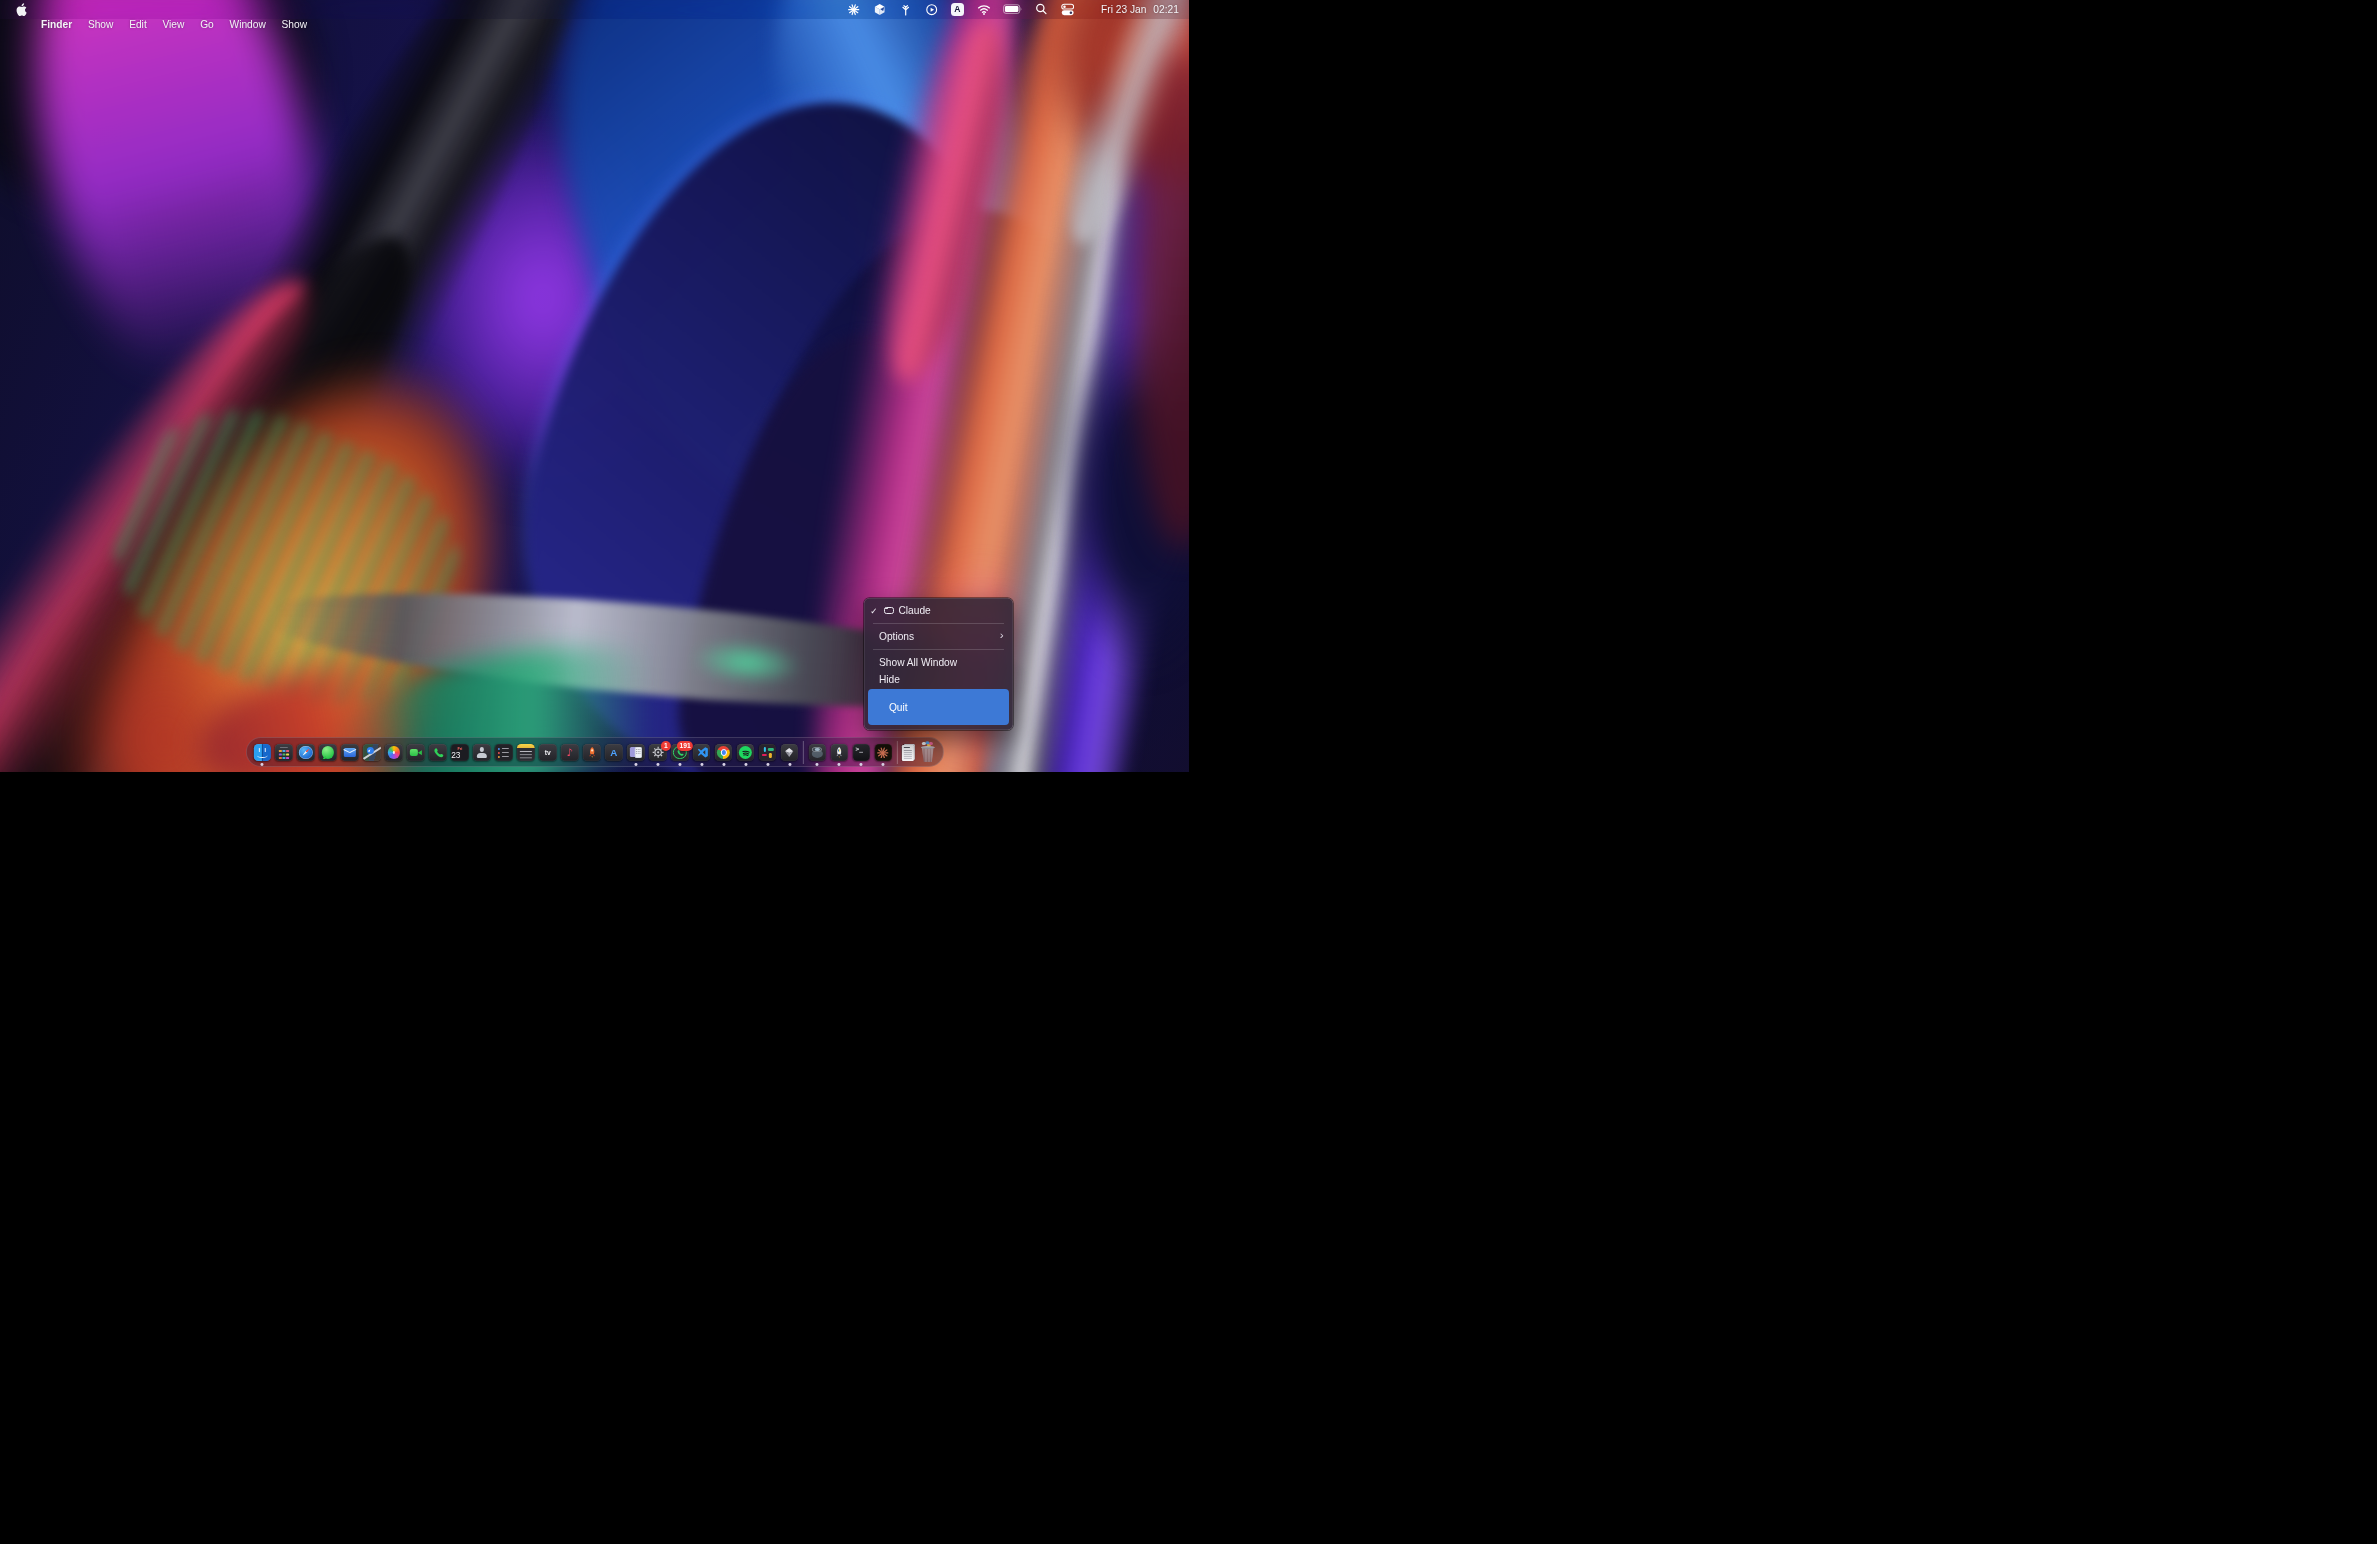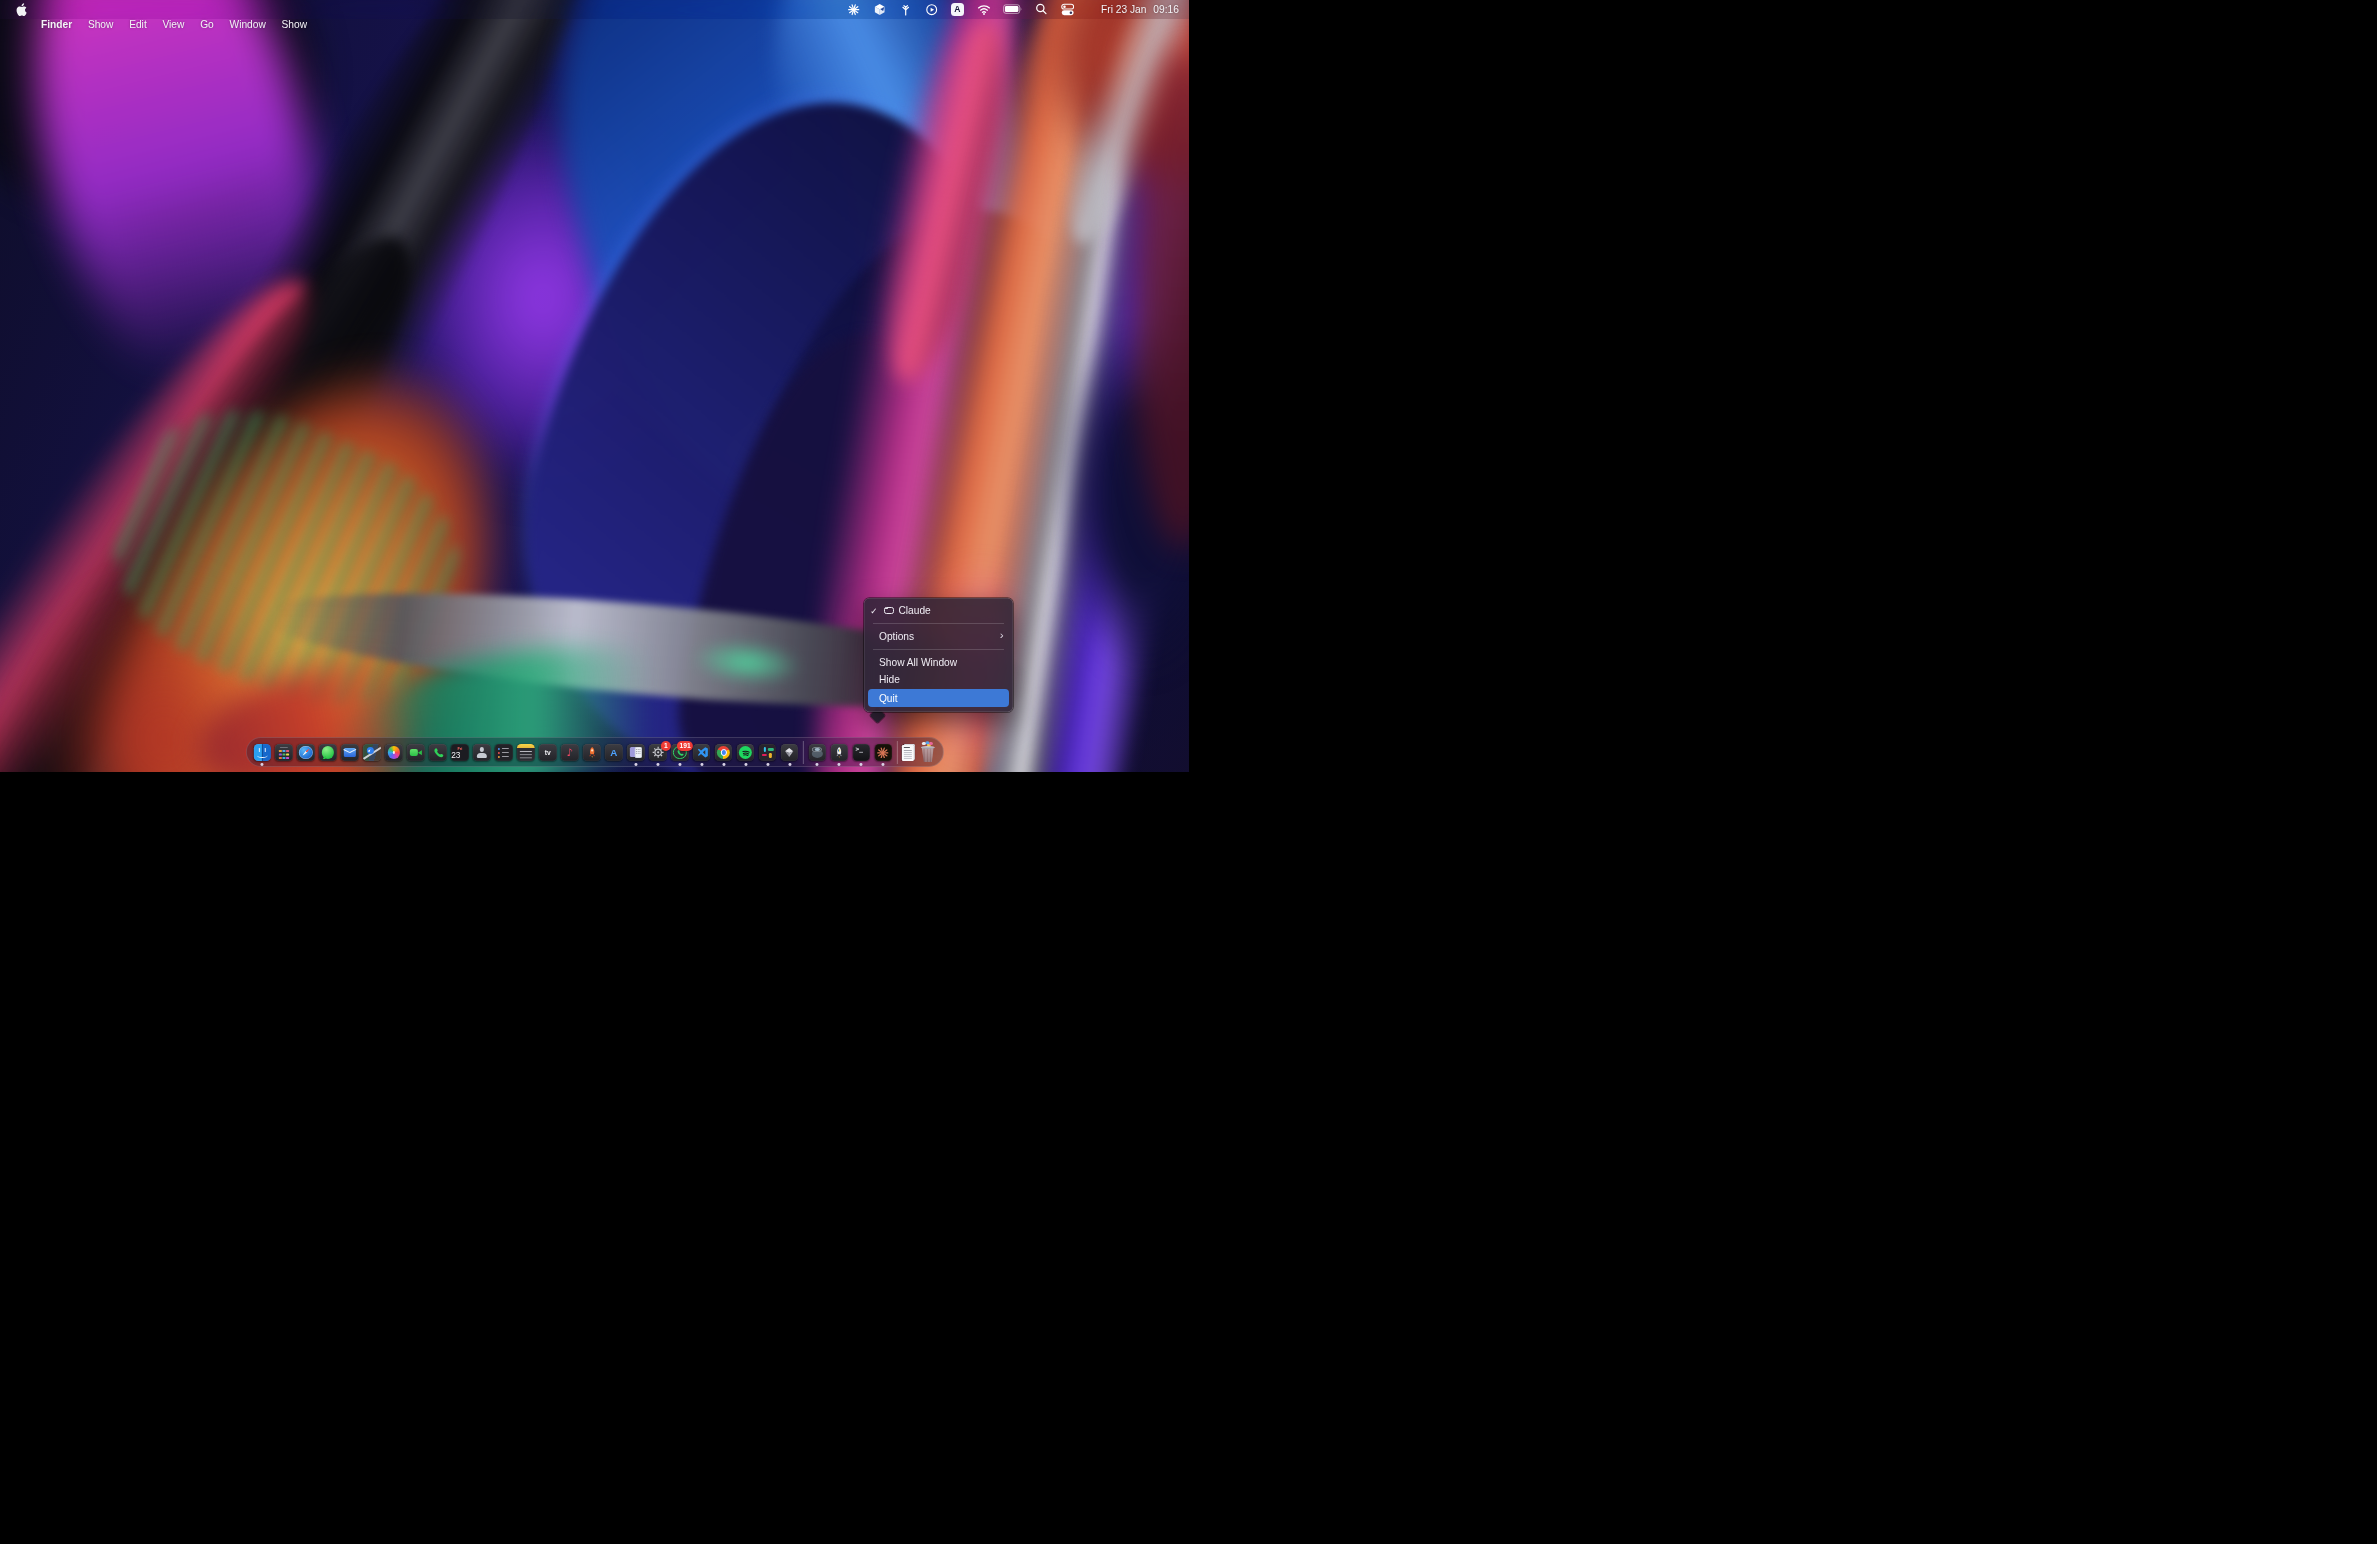--- a/index.html
+++ b/index.html
@@ -65,21 +65,21 @@
   #cmenu-tail{position:absolute;left:872px;top:710px;width:11px;height:11px;z-index:59;
     background:rgba(47,39,56,.96);transform:rotate(45deg);border-radius:2px;
     box-shadow:0 0 0 0.8px rgba(0,0,0,.5);}
   .cm-row{position:relative;height:17.3px;display:flex;align-items:center;padding-left:15px;}
   .cm-approw{padding-left:4.7px;}
   .cm-chk{width:10.2px;text-align:center;font-size:8.6px;}
   .cm-win{width:10.2px;height:7.9px;border:1px solid #ece9f1;border-radius:2.4px;margin:0 4.7px;position:relative;box-sizing:border-box;}
   .cm-win::before{content:"";position:absolute;left:0.8px;top:0.8px;width:2.4px;height:0.9px;background:#ece9f1;border-radius:0.8px;}
   .cm-sep{height:0.8px;background:rgba(255,255,255,.16);margin:3.9px 9.4px;}
   .cm-chevron{position:absolute;right:9.4px;top:50%;transform:translateY(-58%);font-size:11.8px;color:#d9d5e0;}
-  .cm-quit{height:18px;background:#3d79d6;border-radius:3.9px;margin:0.8px 3.9px 0;padding-left:11px;color:#fff;}
+  .cm-quit{height:36px;background:#3d79d6;border-radius:3.9px;margin:0.8px 3.9px 0;padding-left:21px;color:#fff;}
   
   #dock{position:absolute;left:50%;transform:translateX(-50%);bottom:5.5px;height:30px;z-index:50;
     display:flex;align-items:flex-start;gap:4.7px;padding:6.3px 7px 0;box-sizing:border-box;
     background:rgba(40,33,58,.42);backdrop-filter:blur(19px) saturate(150%);
     border:0.8px solid rgba(255,255,255,.14);border-radius:15.7px;}
   .slot{position:relative;width:17.3px;height:17.3px;flex:none;}
   .ic{position:absolute;inset:0;border-radius:4.3px;overflow:hidden;
       background:linear-gradient(180deg,#3c3c42,#232328);
       box-shadow:inset 0 0 0 0.4px rgba(255,255,255,.08),0 0.8px 1.6px rgba(0,0,0,.4);}
   .run::after{content:"";position:absolute;bottom:-5.1px;left:50%;transform:translateX(-50%);
@@ -296,21 +296,21 @@
       <span class="st-ic">
         <svg width="13.4" height="13.4" viewBox="0 0 18 18">
           <rect x="1" y="1.6" width="16" height="6.6" rx="3.3" fill="none" stroke="#fff" stroke-width="1.4"></rect>
           <circle cx="4.7" cy="4.9" r="1.7" fill="#fff"></circle>
           <rect x="1" y="9.8" width="16" height="6.6" rx="3.3" fill="#fff"></rect>
           <circle cx="13.3" cy="13.1" r="1.7" fill="#39355a"></circle>
         </svg>
       </span>
       <span class="clock">
         <span class="date">Fri 23 Jan</span>
-        <span class="time">09:16</span>
+        <span class="time">02:21</span>
       </span>
     </div>
   </div>
 
   <div id="cmenu-tail"></div>
   <div id="cmenu">
     <div class="cm-row cm-approw">
       <span class="cm-chk">✓</span>
       <span class="cm-win"></span>
       <span>Claude</span>

